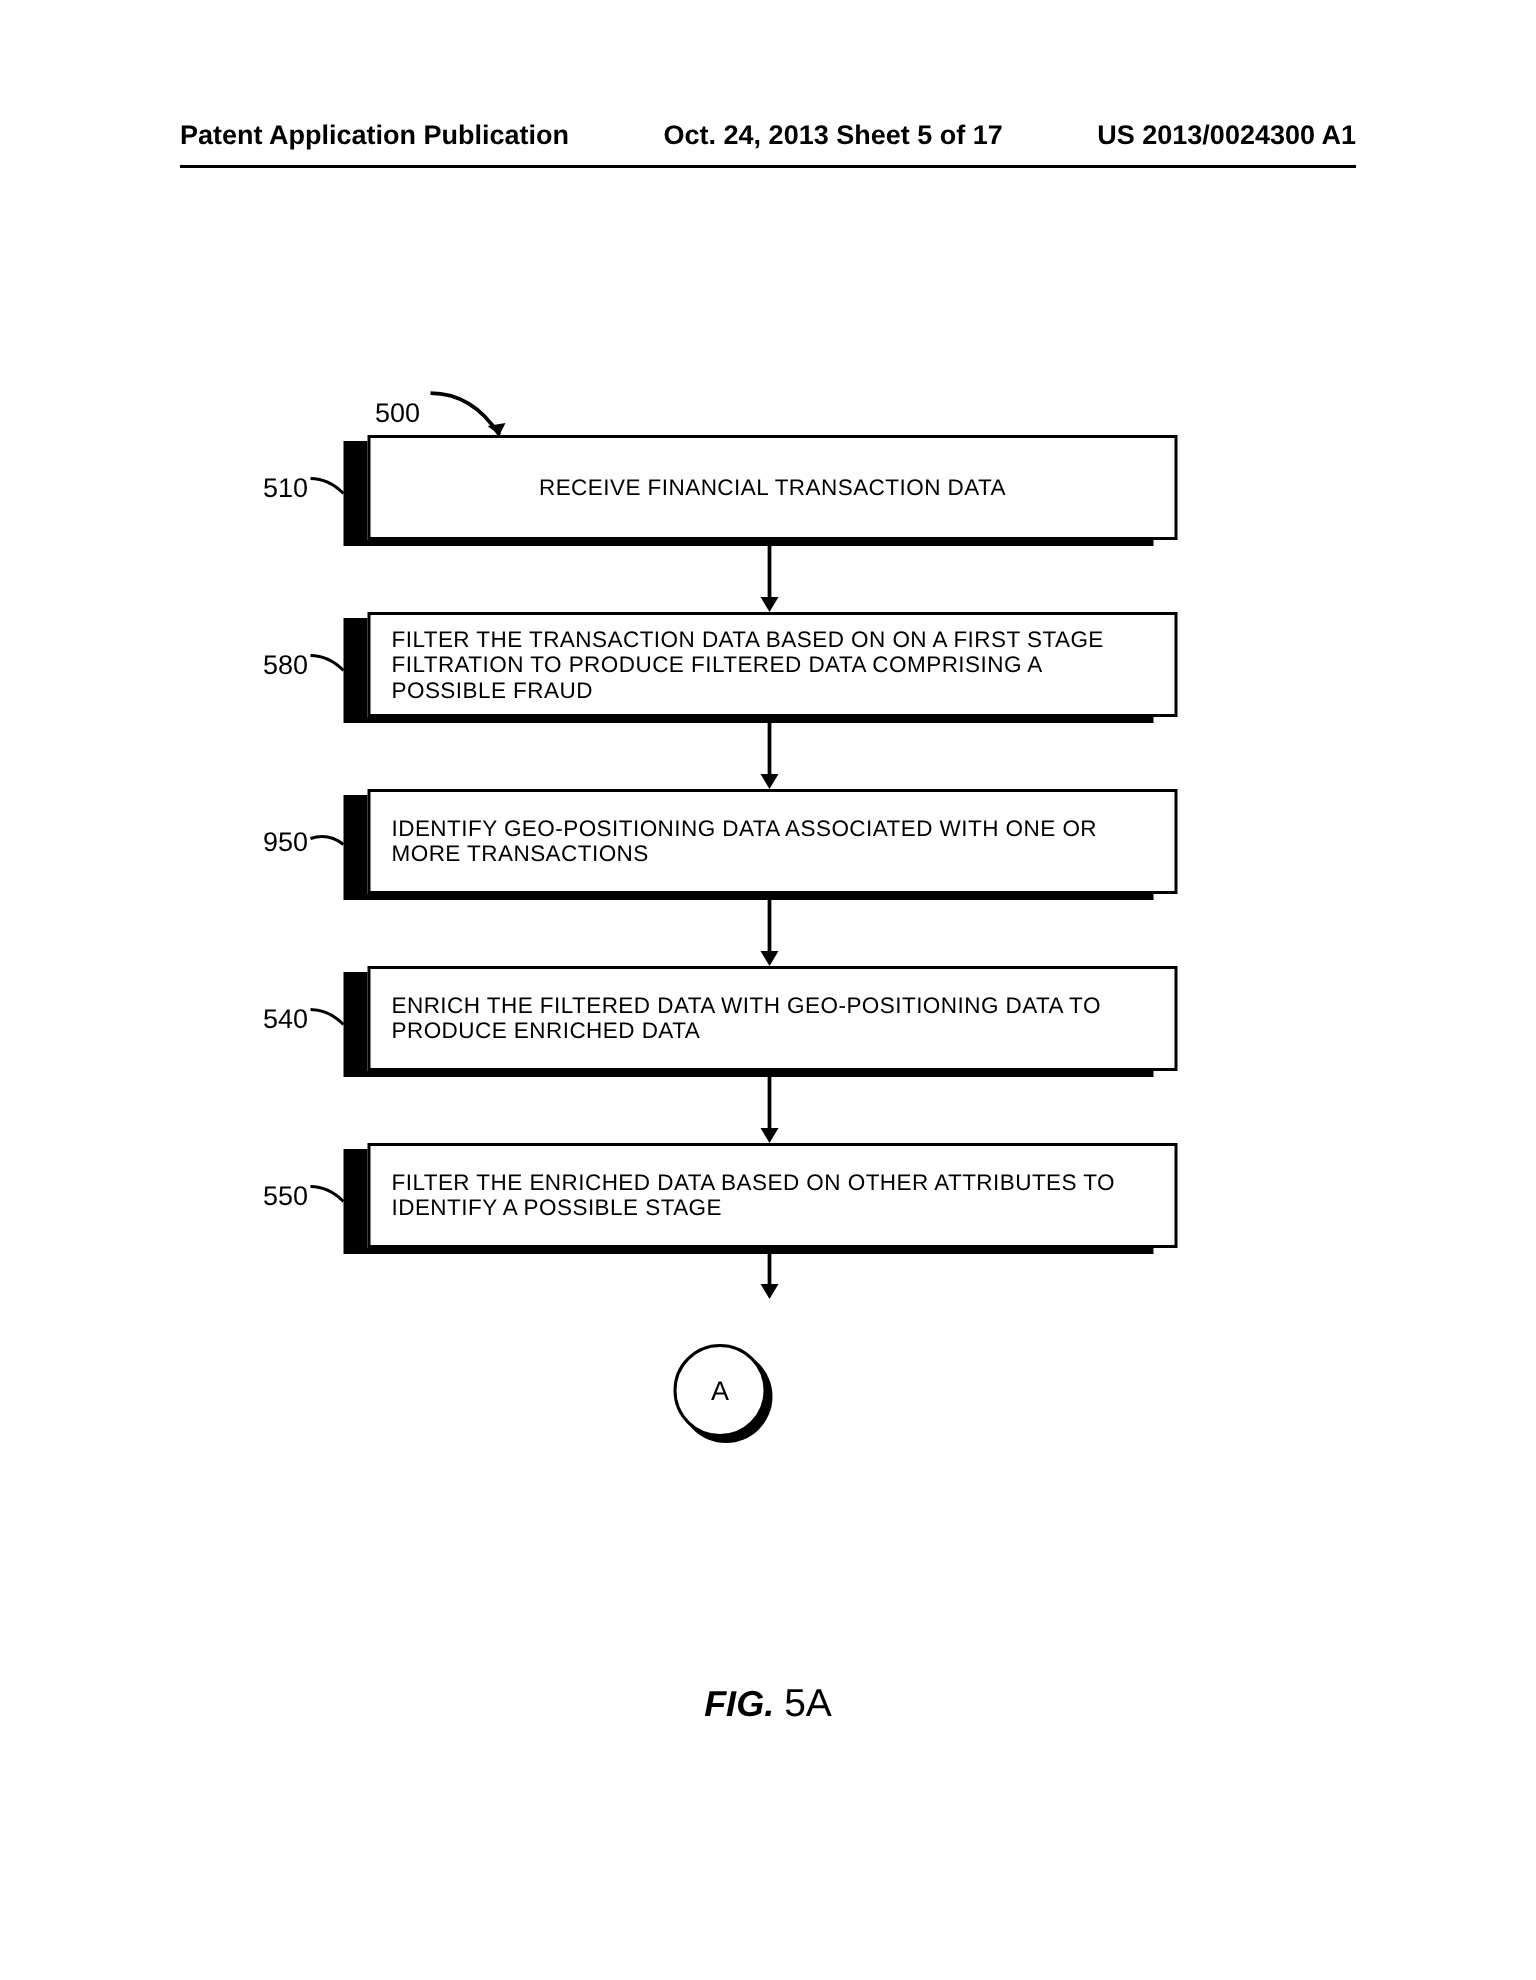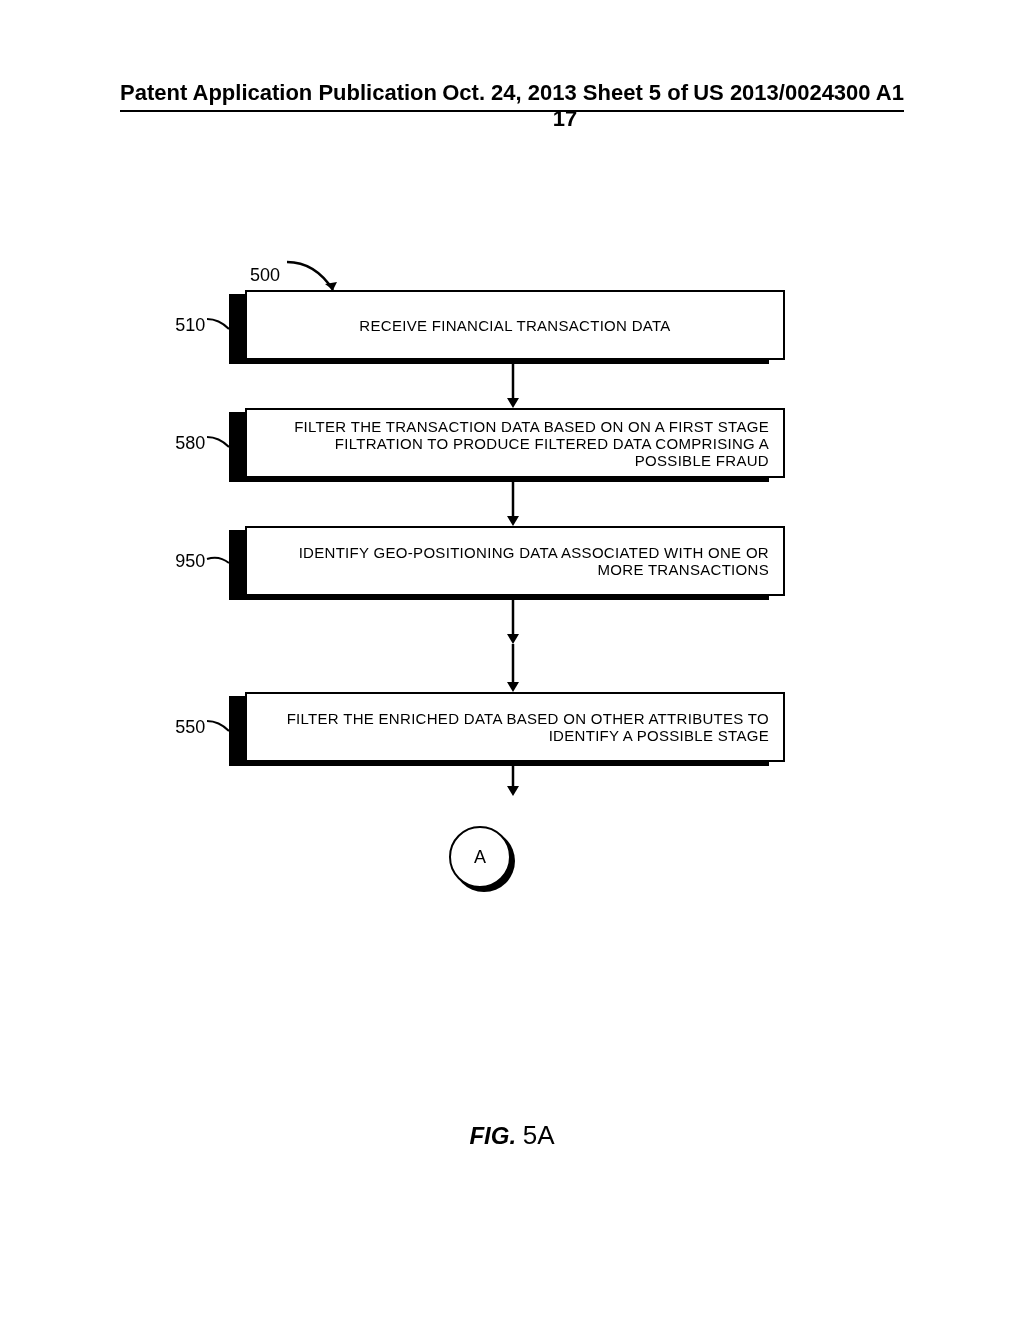--- a/index.html
+++ b/index.html
@@ -1,36 +1,36 @@
 <!DOCTYPE html>
 <html><head>
 <meta charset="utf-8">
 <style>
   * { box-sizing: border-box; margin: 0; padding: 0; }
   html, body { width: 1024px; height: 1320px; background: #fff; font-family: Arial, Helvetica, sans-serif; color: #000; }
   .page { position: relative; width: 1024px; height: 1320px; }
-  .header { position: absolute; top: 80px; left: 0; width: 1024px; display: flex; justify-content: space-between; padding: 0 120px; font-size: 22px; font-weight: bold; }
+  .header { position: absolute; top: 80px; left: 0; width: 1024px; display: flex; justify-content: space-between; padding: 0 120px; font-size: 18px; font-weight: bold; }
   .header .left { }
   .header .center { text-align: center; flex: 1; }
   .header .right { }
   .hr { position: absolute; top: 110px; left: 120px; width: 784px; height: 2px; background: #000; }
 
   .diagram { position: absolute; top: 260px; left: 175px; width: 610px; }
 
   .leader { display: flex; align-items: center; justify-content: center; position: relative; height: 30px; }
   .leader-label { position: absolute; left: 75px; font-size: 18px; }
   .leader-arrow { position: relative; }
 
   .row { position: relative; display: flex; align-items: center; }
   .ref-label { width: 40px; font-size: 18px; text-align: right; }
   .hook { width: 26px; height: 16px; position: relative; }
   .hook svg { position: absolute; top: 0; left: 0; }
   .box-wrap { position: relative; }
   .box-shadow { position: absolute; top: 4px; left: 4px; width: 540px; height: 70px; background: #000; }
-  .box { position: relative; width: 540px; height: 70px; background: #fff; border: 2.5px solid #000; display: flex; align-items: center; justify-content: center; text-align: right; padding: 6px 14px; font-size: 15px; letter-spacing: 0.3px; margin-left: 20px; }
+  .box { position: relative; width: 540px; height: 70px; background: #fff; border: 2.5px solid #000; display: flex; align-items: center; justify-content: center; text-align: left; padding: 6px 14px; font-size: 15px; letter-spacing: 0.3px; margin-left: 20px; }
 
   .arrow-down { position: relative; height: 48px; display: flex; justify-content: center; }
   .arrow-down svg { display: block; }
 
   .connector-wrap { position: relative; height: 100px; display: flex; justify-content: center; }
   .connector-shadow { position: absolute; width: 62px; height: 62px; border-radius: 50%; background: #000; top: 34px; left: calc(50% - 27px); }
   .connector { position: absolute; width: 62px; height: 62px; border-radius: 50%; background: #fff; border: 2.5px solid #000; top: 30px; left: calc(50% - 31px); display: flex; align-items: center; justify-content: center; font-size: 18px; }
 
   .fig-label { position: absolute; top: 1120px; left: 0; width: 1024px; text-align: center; font-size: 24px; font-weight: bold; font-style: italic; }
   .fig-label .num { font-style: normal; font-weight: normal; font-size: 26px; }
@@ -116,20 +116,34 @@
       </div>
     </div>
 
     <div class="arrow-down" style="padding-left:66px;">
       <svg width="16" height="48">
           <line x1="8" y1="0" x2="8" y2="40" stroke="#000" stroke-width="2.5"></line>
           <polygon points="8,48 2,38 14,38" fill="#000"></polygon>
         </svg>
     </div>
 
+    <div class="row">
+      <span class="ref-label">540</span>
+      <span class="hook">
+        <svg width="26" height="18">
+            <path d="M2 2 Q 14 2 24 12" stroke="#000" stroke-width="2" fill="none"></path>
+          </svg>
+      </span>
+      <div class="box-wrap">
+        <div class="box-shadow"></div>
+        <div class="box">
+            <span>ENRICH THE FILTERED DATA WITH GEO-POSITIONING DATA TO PRODUCE ENRICHED DATA</span>
+          </div>
+      </div>
+    </div>
 
     <div class="arrow-down" style="padding-left:66px;">
       <svg width="16" height="48">
           <line x1="8" y1="0" x2="8" y2="40" stroke="#000" stroke-width="2.5"></line>
           <polygon points="8,48 2,38 14,38" fill="#000"></polygon>
         </svg>
     </div>
 
     <div class="row">
       <span class="ref-label">550</span>

